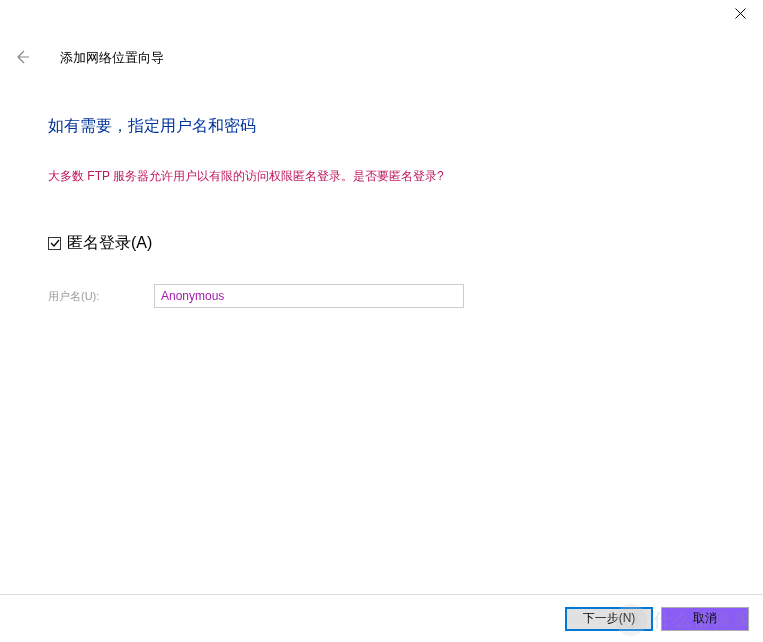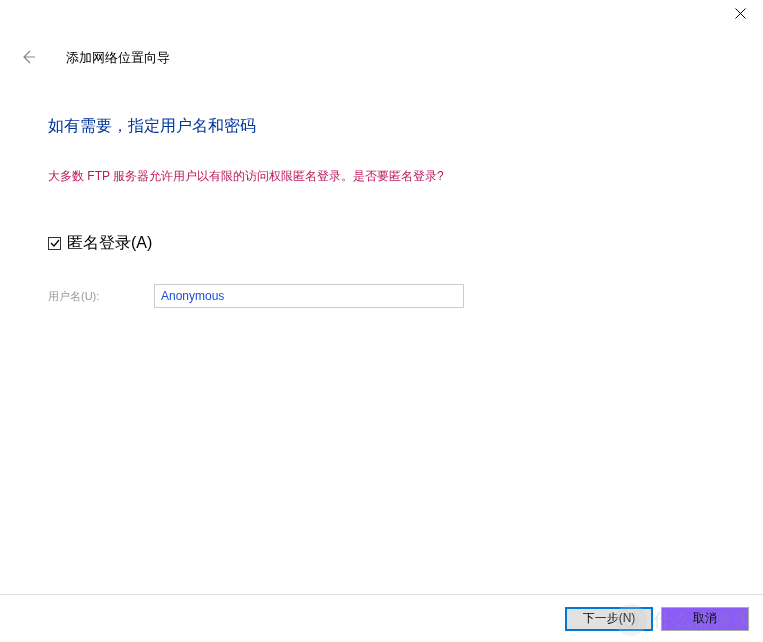--- a/index.html
+++ b/index.html
@@ -30,21 +30,21 @@
       justify-content: center;
       cursor: pointer;
     }
     .close-btn svg {
       width: 11px;
       height: 11px;
     }
     .header-row {
       display: flex;
       align-items: center;
-      padding: 18px 0 0 18px;
+      padding: 18px 0 0 12px;
       gap: 28px;
     }
     .back-arrow {
       width: 20px;
       height: 20px;
       display: flex;
       align-items: center;
       justify-content: center;
       cursor: pointer;
       color: #888;
@@ -106,21 +106,21 @@
       color: #999;
       width: 70px;
     }
     .text-input {
       width: 310px;
       height: 24px;
       border: 1px solid #ccc;
       padding: 2px 6px;
       font-size: 12px;
       font-family: inherit;
-      color: #1d4ed8;
+      color: #a21caf;
       background: #fff;
     }
     .button-bar {
       position: absolute;
       bottom: 0;
       left: 0;
       right: 0;
       height: 48px;
       border-top: 1px solid #ddd;
       display: flex;

